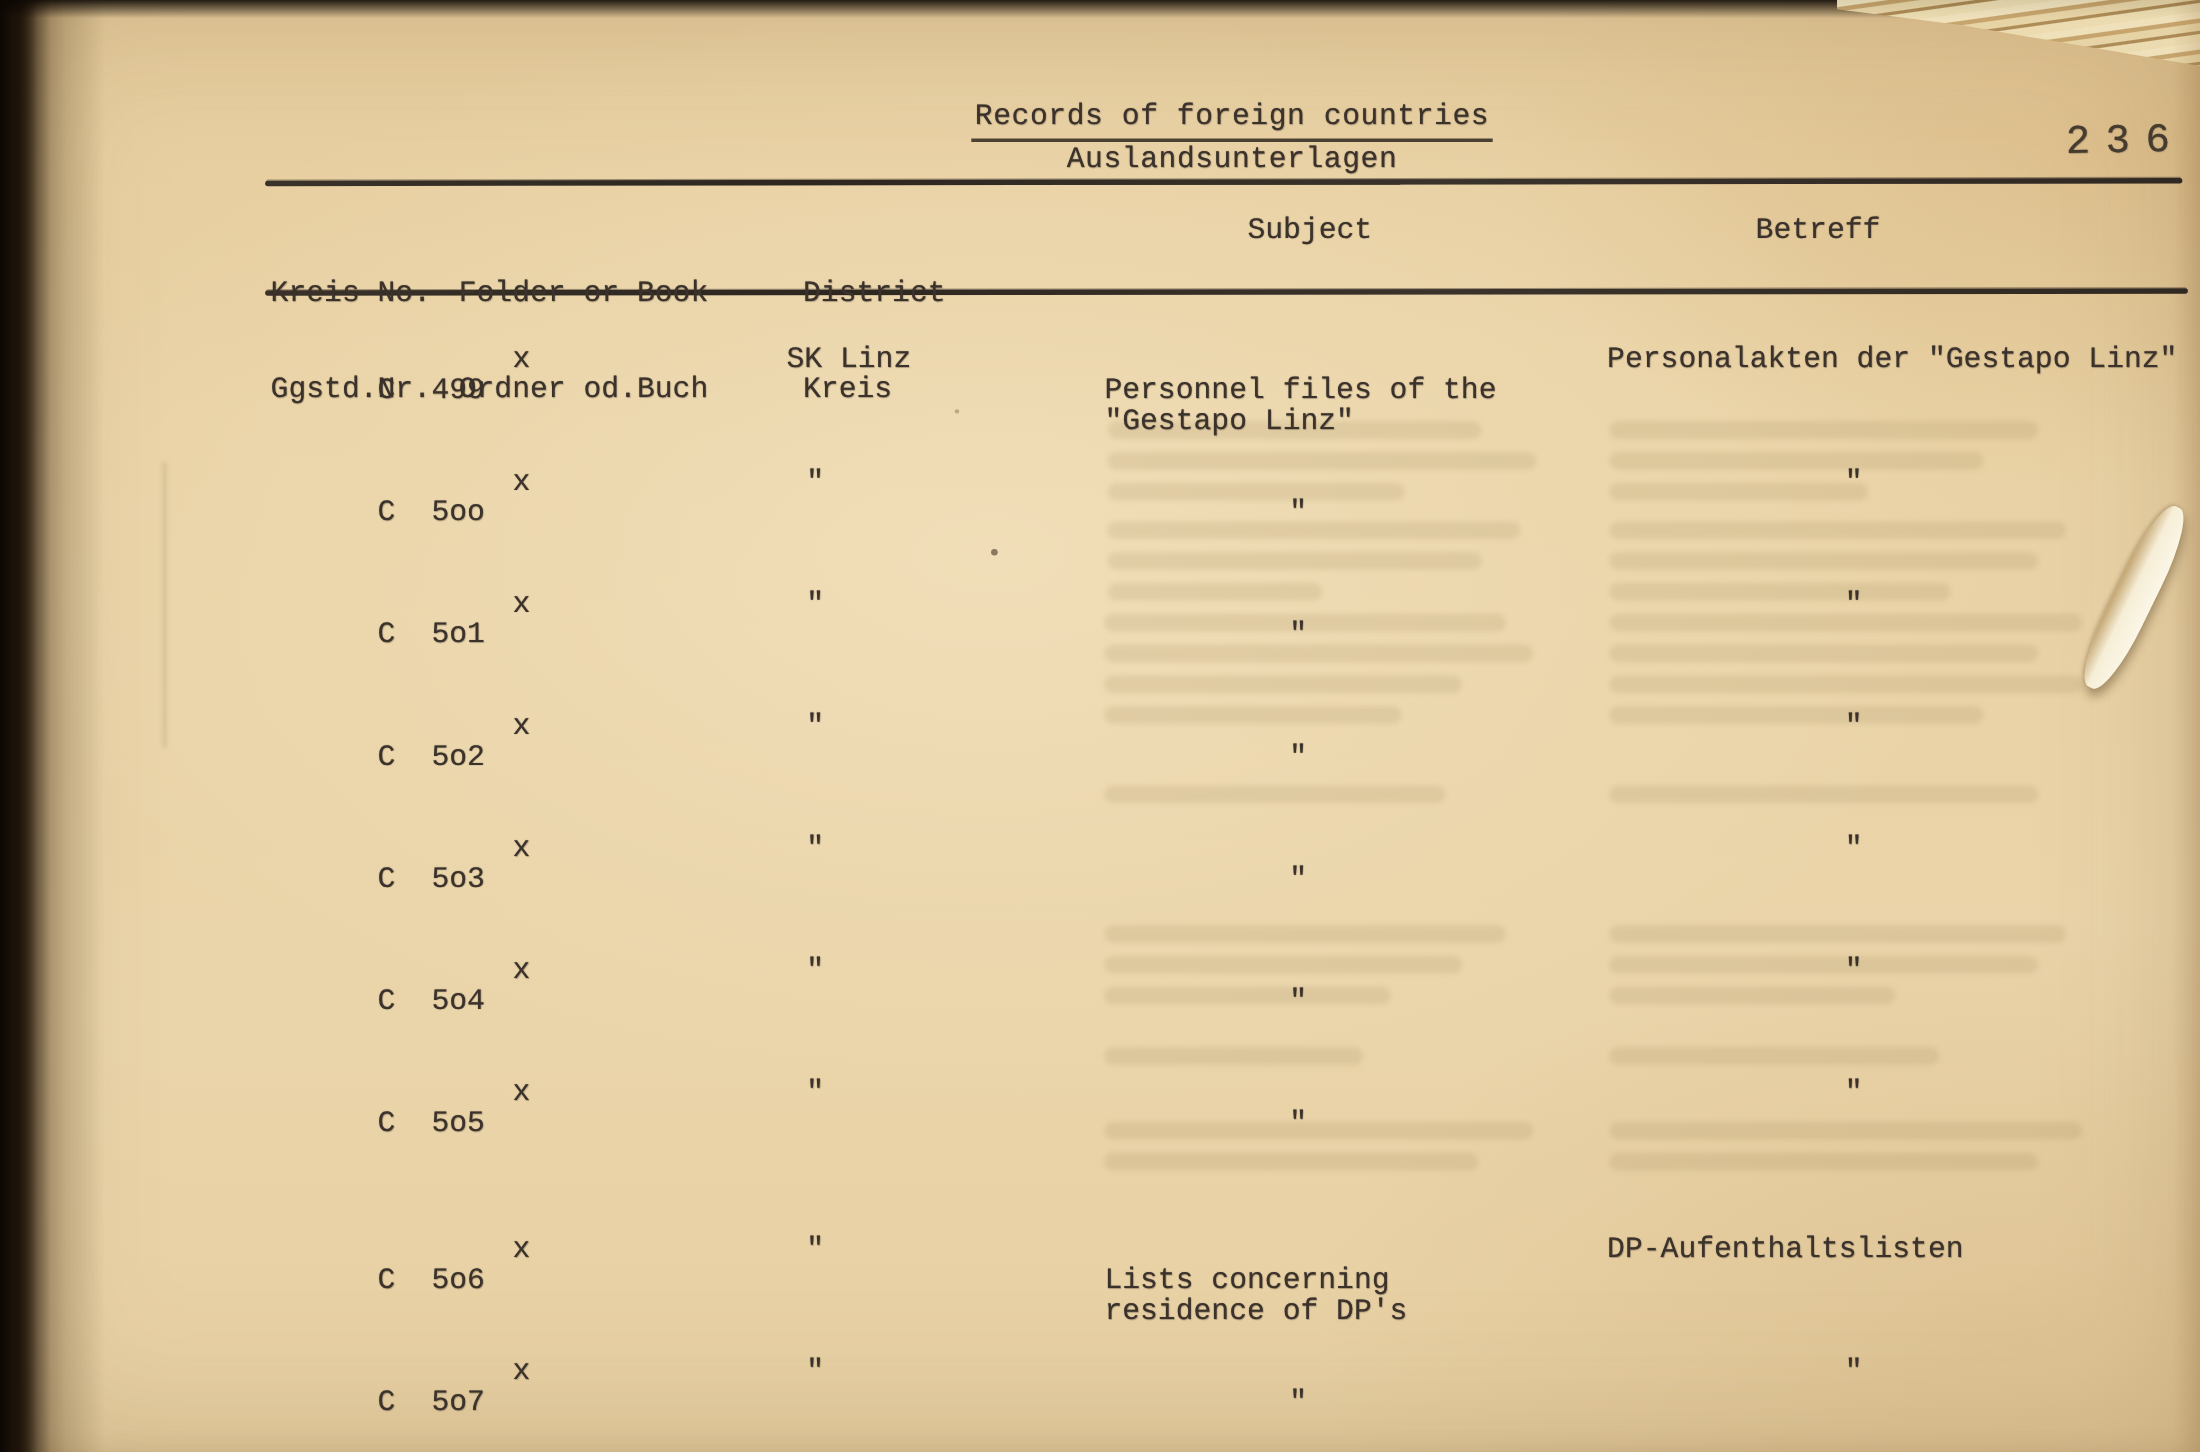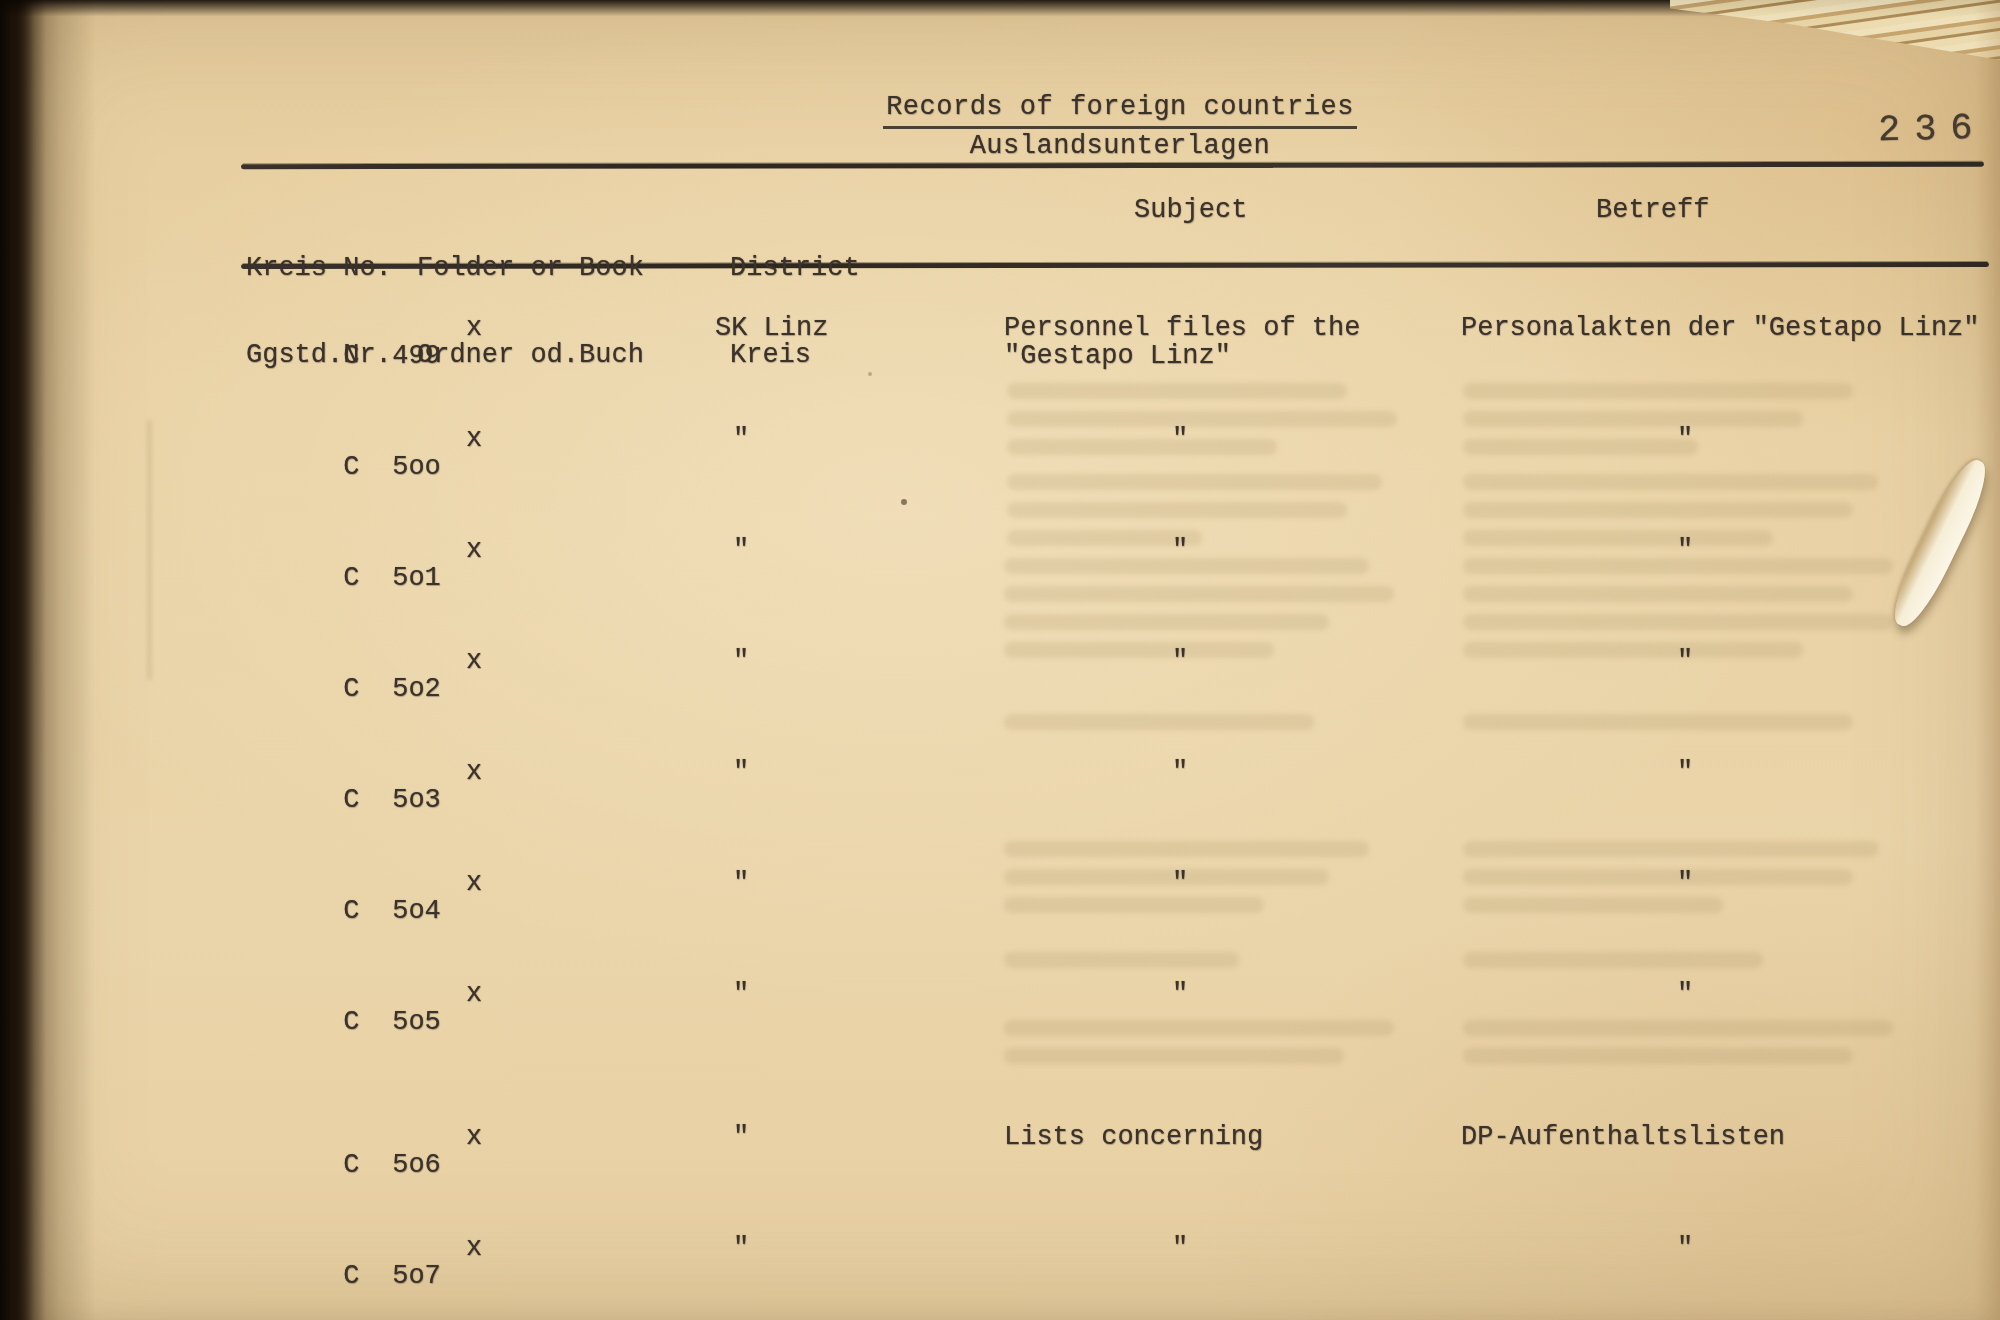--- a/index.html
+++ b/index.html
@@ -92,21 +92,21 @@
 
   
   .tbody{position:absolute;left:240px;top:314px;width:1776px;font-size:27px;line-height:28px;}
   .row{display:grid;grid-template-columns:220px 246px 289px 457px 1fr;margin-bottom:27px;}
   .row.gap-a{margin-top:59px;}
   .cell{white-space:pre;}
   .c-item{padding-left:6px;}
   .c-item .prefix{display:inline-block;width:49px;}
   .c-folder{padding-left:6px;}
   .c-district{padding-left:9px;}
-  .c-subject{padding-left:9px;}
+  .c-subject{padding-left:9px;margin-top:28px;}
   .c-betreff{padding-left:9px;}
   .c-district .ditto{margin-left:18px;}
   .c-subject .ditto{margin-left:168px;}
   .c-betreff .ditto{margin-left:216px;}
 </style>
 </head>
 <body>
 
 <div class="paper ink" data-name="document-page">
 
@@ -244,21 +244,21 @@
     <div class="cell c-district" data-name="cell-district"><div class="line ditto">"</div></div>
     <div class="cell c-subject" data-name="cell-subject"><div class="line ditto">"</div></div>
     <div class="cell c-betreff" data-name="cell-betreff"><div class="line ditto">"</div></div>
   </div>
       <div class="row gap-a" data-name="table-row">
     <div class="cell c-item" data-name="cell-item">
       <span class="prefix" data-name="cell-item-prefix">C</span><span class="num" data-name="cell-item-number">5o6</span>
     </div>
     <div class="cell c-folder" data-name="cell-folder"><div class="line">x</div></div>
     <div class="cell c-district" data-name="cell-district"><div class="line ditto">"</div></div>
-    <div class="cell c-subject" data-name="cell-subject"><div class="line">Lists concerning</div></div>
+    <div class="cell c-subject" data-name="cell-subject"><div class="line">Lists concerning</div><div class="line">residence of DP's</div></div>
     <div class="cell c-betreff" data-name="cell-betreff"><div class="line">DP-Aufenthaltslisten</div></div>
   </div>
       <div class="row" data-name="table-row">
     <div class="cell c-item" data-name="cell-item">
       <span class="prefix" data-name="cell-item-prefix">C</span><span class="num" data-name="cell-item-number">5o7</span>
     </div>
     <div class="cell c-folder" data-name="cell-folder"><div class="line">x</div></div>
     <div class="cell c-district" data-name="cell-district"><div class="line ditto">"</div></div>
     <div class="cell c-subject" data-name="cell-subject"><div class="line ditto">"</div></div>
     <div class="cell c-betreff" data-name="cell-betreff"><div class="line ditto">"</div></div>

